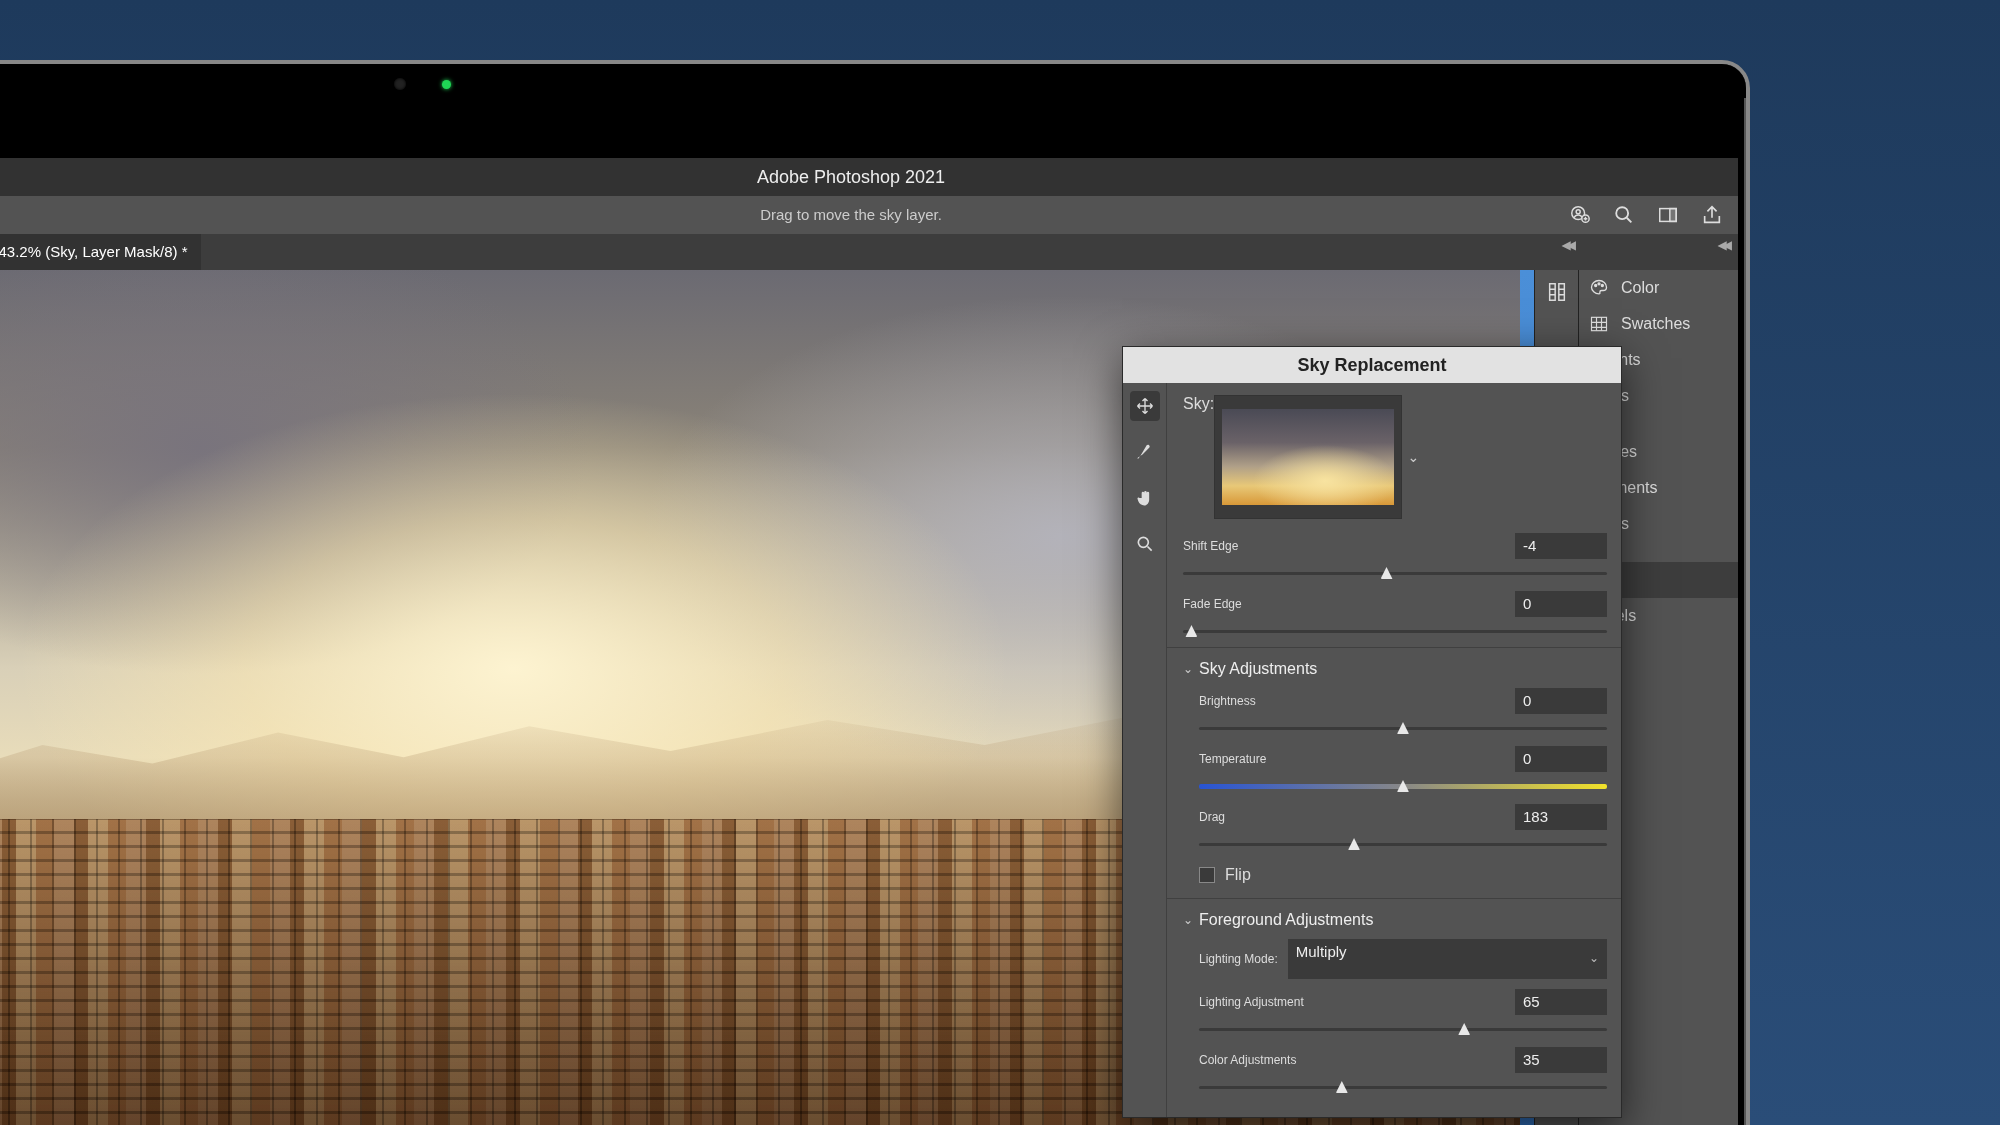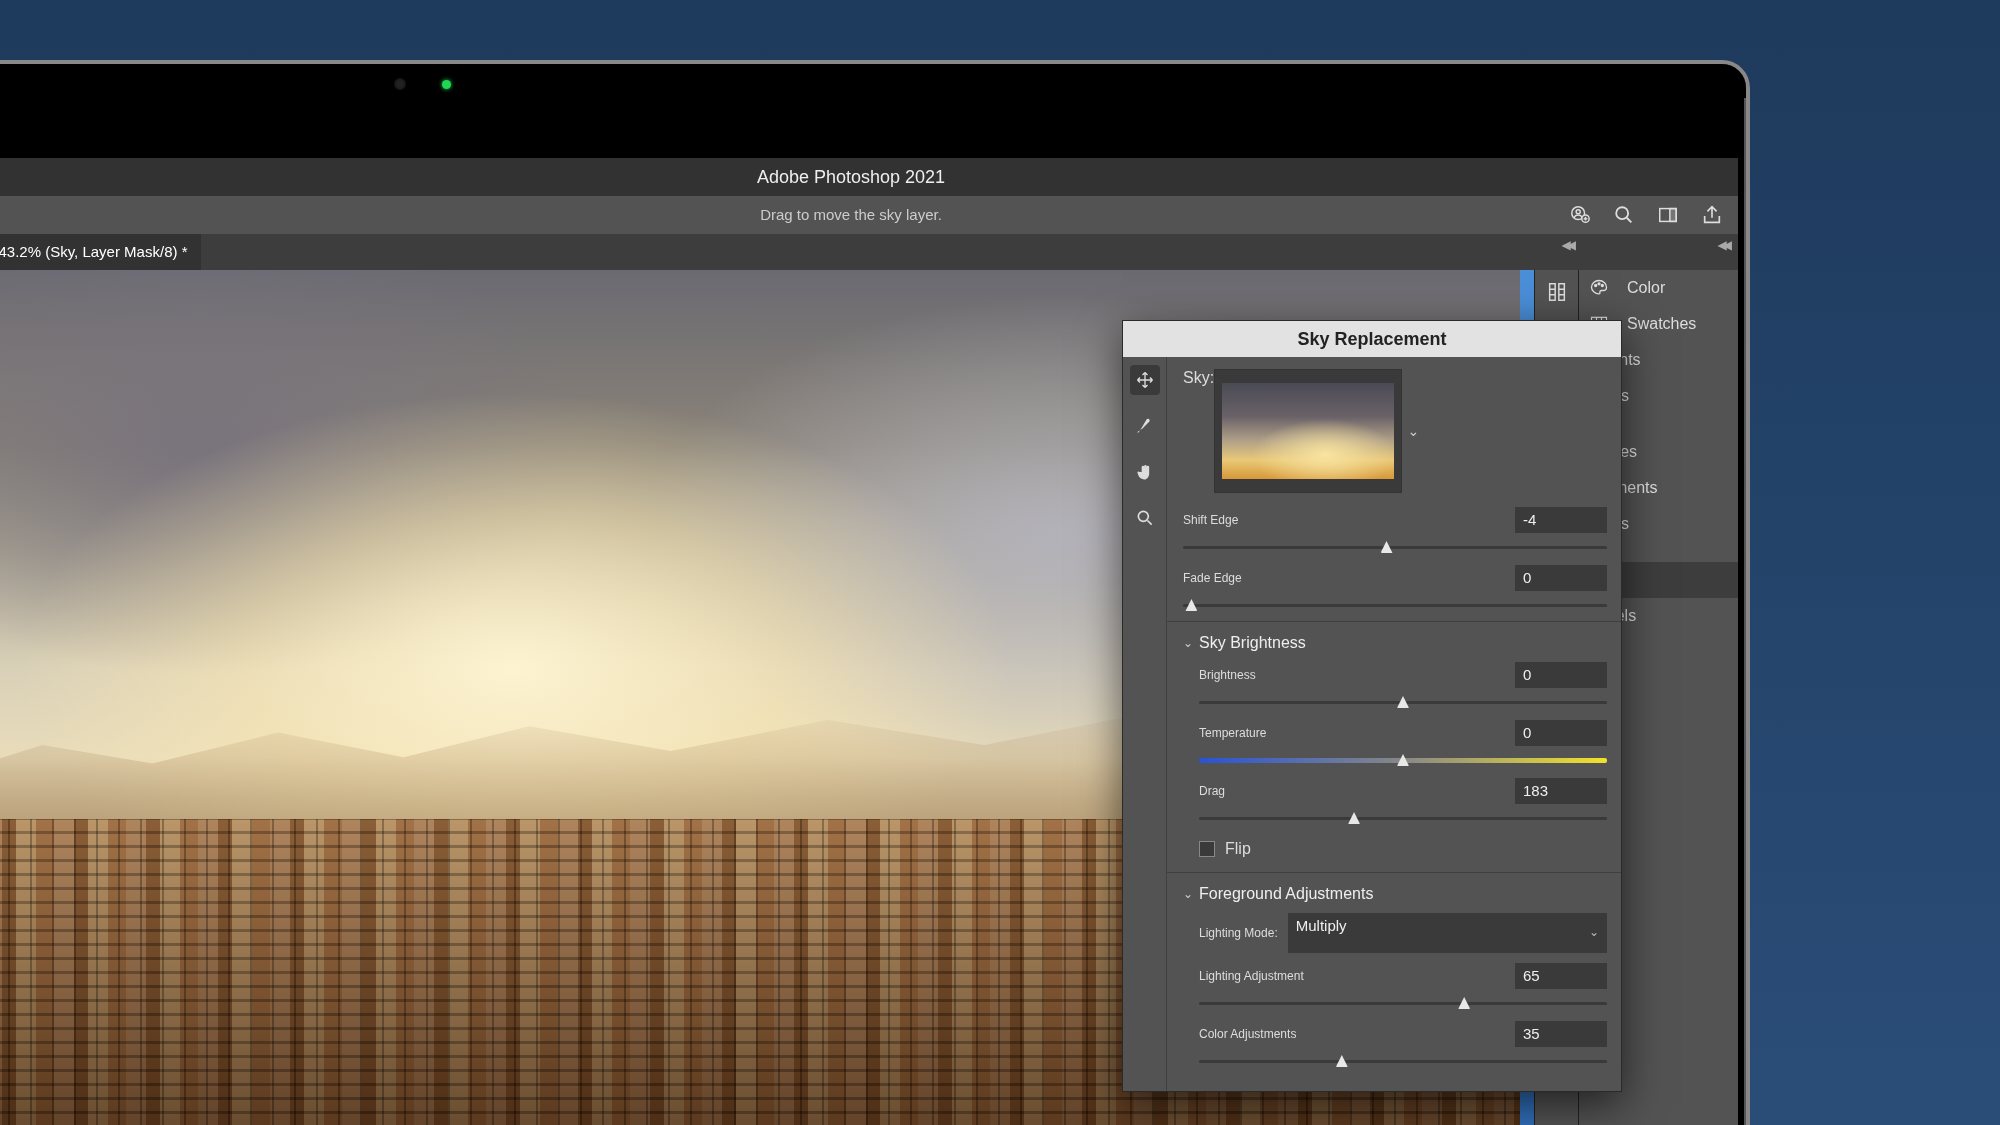--- a/index.html
+++ b/index.html
@@ -59,27 +59,27 @@
     position:absolute; left:0; right:0; bottom:38%; height:14%;
     background:
       linear-gradient(to bottom, transparent, rgba(180,150,110,0.6));
     clip-path: polygon(0 60%, 5% 40%, 12% 55%, 20% 30%, 28% 50%, 36% 25%, 45% 45%, 55% 20%, 65% 40%, 75% 15%, 85% 35%, 95% 20%, 100% 40%, 100% 100%, 0 100%);
   }
   .bluebar { position: absolute; right: 0; top: 0; width: 14px; height: 100%; background: linear-gradient(#4b8fd8,#2f6db8); }
 
   
   .dock { width: 160px; background: #535353; border-left: 1px solid #222; display: flex; flex-direction: column; font-size: 16px; }
   .dock-strip { width: 44px; background: #535353; border-left: 1px solid #222; padding-top: 10px; text-align: center; }
-  .dock-row { display: flex; align-items: center; gap: 18px; height: 36px; padding: 4px 10px; color: #ddd; cursor: default; }
+  .dock-row { display: flex; align-items: center; gap: 12px; height: 36px; padding: 4px 10px; color: #ddd; cursor: default; }
   .dock-row.active { background: #3d3d3d; }
   .dock-section-gap { height: 20px; }
   .dock-ico { width: 20px; height: 20px; }
 
   
-  .dialog { position: absolute; left: 1122px; top: 320px; width: 500px; background: #535353; border: 1px solid #2a2a2a; box-shadow: 0 12px 40px rgba(0,0,0,0.6); color: #ddd; }
+  .dialog { position: absolute; left: 1122px; top: 346px; width: 500px; background: #535353; border: 1px solid #2a2a2a; box-shadow: 0 12px 40px rgba(0,0,0,0.6); color: #ddd; }
   .dialog-title { background: #e2e2e2; color: #222; text-align: center; font-size: 18px; font-weight: 600; height: 36px; line-height: 36px; }
   .dialog-body { display: flex; }
   .dialog-tools { width: 44px; background: #535353; border-right: 1px solid #404040; padding-top: 8px; display: flex; flex-direction: column; align-items: center; gap: 16px; }
   .dialog-tools .tool { width: 30px; height: 30px; border-radius: 4px; display: flex; align-items: center; justify-content: center; color: #ddd; }
   .dialog-tools .tool.active { background: #3a3a3a; }
   .dialog-content { flex: 1; padding: 12px 14px 18px 16px; overflow: hidden; }
   .dlg-divider { border-top: 1px solid #404040; margin: 8px -14px 8px -16px; }
 
   .sky-picker { display: flex; gap: 0; margin-bottom: 14px; }
   .sky-thumb-wrap { width: 188px; height: 124px; border: 1px solid #333; background: #3a3a3a; display: flex; align-items: center; justify-content: center; position: relative; }
@@ -299,21 +299,21 @@
       </div>
       <div class="slider">
         <div class="slider-track"></div>
         <div class="slider-thumb" style="left: 2%;"></div>
       </div>
 
       <div class="dlg-divider"></div>
 
       <div class="section-header">
         <span class="caret">⌄</span>
-        <span>Sky Brightness</span>
+        <span>Sky Adjustments</span>
       </div>
 
       <div class="indent">
         <div class="row">
           <span class="row-label">Brightness</span>
           <span class="row-value">0</span>
         </div>
         <div class="slider">
           <div class="slider-track"></div>
           <div class="slider-thumb" style="left: 50%;"></div>

